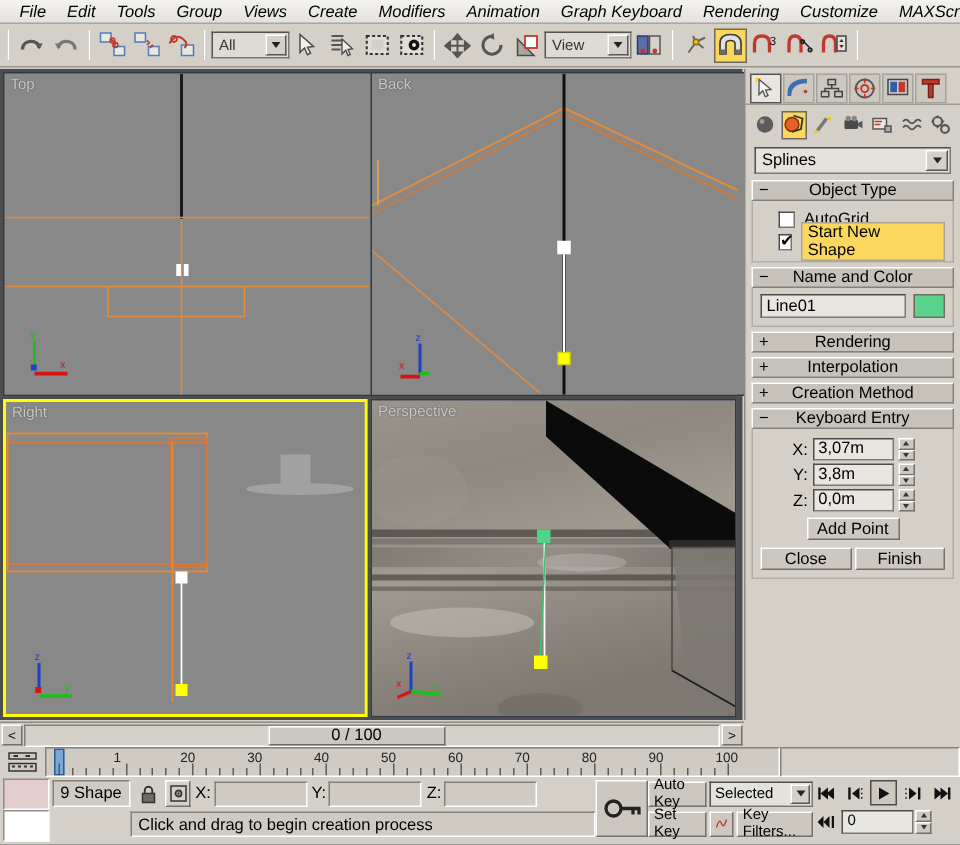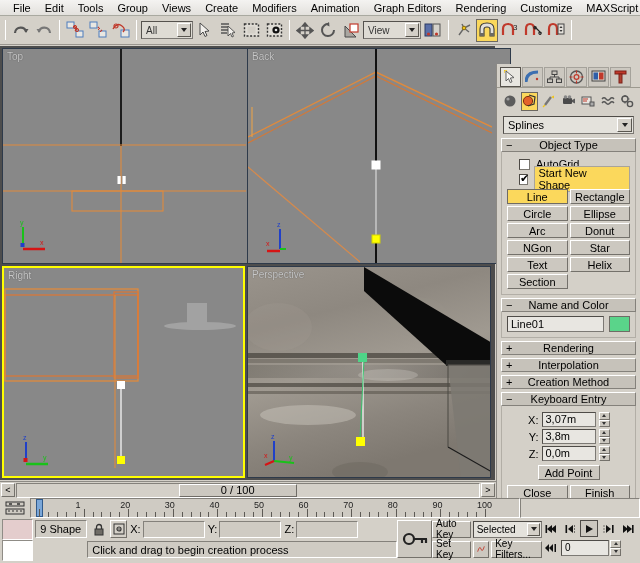--- a/index.html
+++ b/index.html
@@ -13,21 +13,21 @@
   }
   .app { position:relative; width:640px; height:563px; }
 
   
   .menubar {
     height:16px; background:linear-gradient(#f4f3f1,#e3e1dd);
     border-bottom:1px solid #a9a9a0;
     display:flex; align-items:center; padding-left:6px;
   }
   .menubar .mi {
-    padding:0 7px; font-size:11px; line-height:16px; white-space:nowrap; cursor:default;
+    padding:0 7px; font-size:11px; line-height:16px; white-space:nowrap; cursor:default;font-style:italic;
   }
 
   
   .toolbar {
     height:29px; background:#d4d0c8;
     border-bottom:1px solid #9a968f;
     display:flex; align-items:center; padding:0 2px; gap:1px;
   }
   .tb-btn {
     width:22px; height:23px; border:1px solid transparent;
@@ -69,21 +69,21 @@
   }
   #vp-top   { left:2px;   top:2px;   width:251px; height:216px; }
   #vp-back  { left:247px; top:2px;   width:264px; height:216px; }
   #vp-right { left:2px;   top:220px; width:243px; height:212px; }
   #vp-persp { left:247px; top:220px; width:244px; height:212px; }
 
   .axis { position:absolute; z-index:6; }
 
   
   .cmdpanel {
-    position:absolute; left:496px; top:64px; width:144px; height:434px;
+    position:absolute; left:496px; top:46px; width:144px; height:434px;
     background:#d4d0c8; border-left:1px solid #8d8a84;
     overflow:hidden;
   }
   .cp-tabs {
     height:24px; display:flex; align-items:center; gap:1px;
     padding:2px 3px 0 3px; border-bottom:1px solid #9c998f;
   }
   .cp-tab {
     width:21px; height:20px; border:1px solid #a5a29b;
     background:#ccc8c0; display:flex; align-items:center; justify-content:center;
@@ -304,21 +304,21 @@
 
   <div class="menubar">
     <div class="mi">File</div>
     <div class="mi">Edit</div>
     <div class="mi">Tools</div>
     <div class="mi">Group</div>
     <div class="mi">Views</div>
     <div class="mi">Create</div>
     <div class="mi">Modifiers</div>
     <div class="mi">Animation</div>
-    <div class="mi">Graph Editors</div>
+    <div class="mi">Graph Keyboard</div>
     <div class="mi">Rendering</div>
     <div class="mi">Customize</div>
     <div class="mi">MAXScript</div>
 
   </div>
 
   <div class="toolbar">
     <div class="tb-sep"></div>
     <div class="tb-btn">
       <svg width="18" height="16" viewBox="0 0 18 16">
@@ -691,33 +691,20 @@
         <span>Object Type</span>
       </div>
       <div class="roll-body">
         <div class="chk-row">
           <span class="chk"></span>
           <span class="chk-lbl">AutoGrid</span>
         </div>
         <div class="chk-row">
           <span class="chk on"></span>
           <span class="chk-lbl hl">Start New Shape</span>
-        </div>
-        <div class="btn-grid">
-          <div class="mxbtn on">Line</div>
-          <div class="mxbtn">Rectangle</div>
-          <div class="mxbtn">Circle</div>
-          <div class="mxbtn">Ellipse</div>
-          <div class="mxbtn">Arc</div>
-          <div class="mxbtn">Donut</div>
-          <div class="mxbtn">NGon</div>
-          <div class="mxbtn">Star</div>
-          <div class="mxbtn">Text</div>
-          <div class="mxbtn">Helix</div>
-          <div class="mxbtn">Section</div>
         </div>
       </div>
     </div>
 
     <div class="rollout">
       <div class="roll-head">
         <span class="pm">−</span>
         <span>Name and Color</span>
       </div>
       <div class="roll-body">

